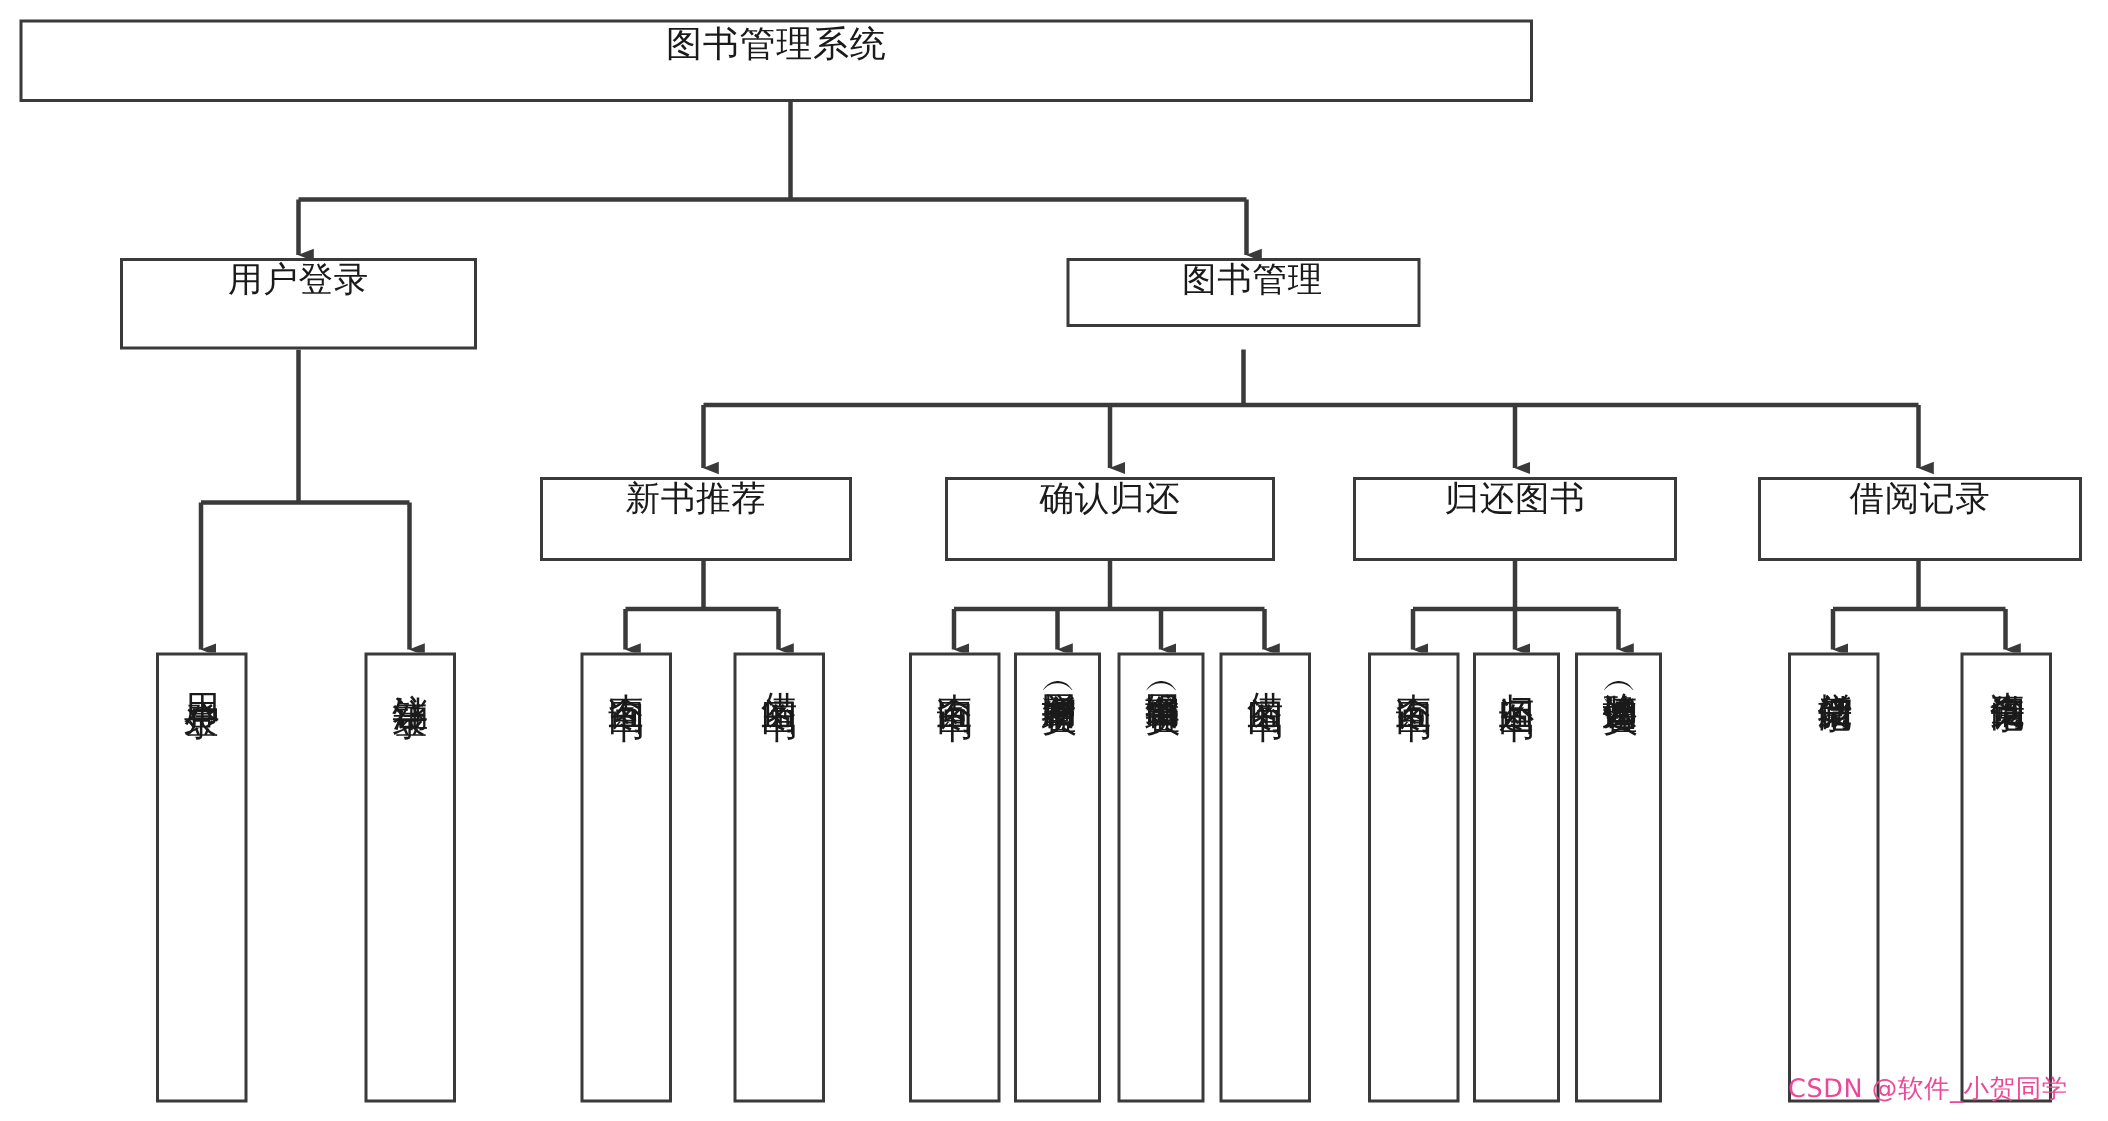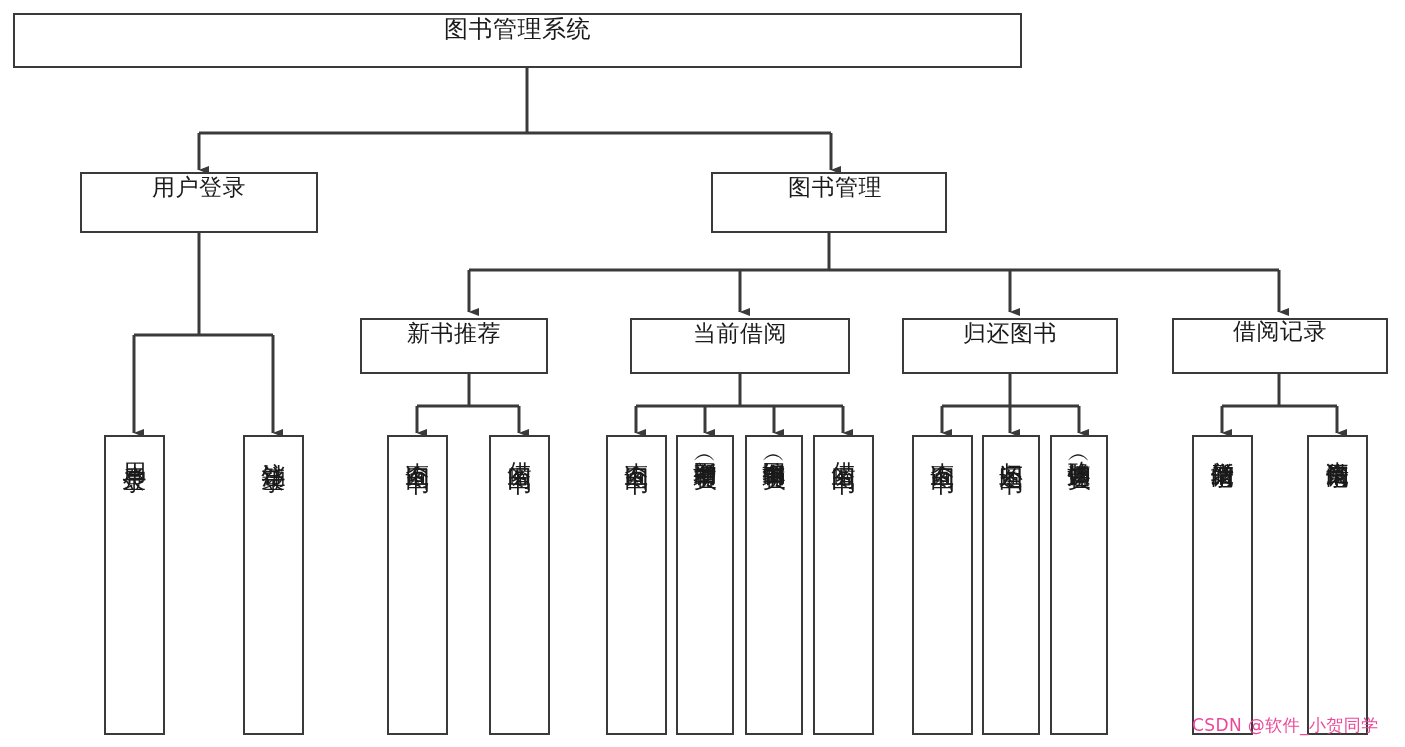--- a/index.html
+++ b/index.html
@@ -133,37 +133,37 @@
   </svg>
 
   <div class="node h root" style="left:13px; top:13px; width:1009px; height:55px;">
     <span class="lbl">图书管理系统</span>
   </div>
 
   <div class="node h" style="left:80px; top:172px; width:238px; height:61px;">
     <span class="lbl">用户登录</span>
   </div>
 
-  <div class="node h" style="left:711px; top:172px; width:236px; height:61px;padding-left:12px;">
+  <div class="node h" style="left:711px; top:172px; width:236px; height:46px;padding-left:12px;">
     <span class="lbl">图书管理</span>
   </div>
 
-  <div class="node h" style="left:360px; top:318px; width:188px; height:56px;">
+  <div class="node h" style="left:360px; top:318px; width:208px; height:56px;">
     <span class="lbl">新书推荐</span>
   </div>
 
   <div class="node h" style="left:630px; top:318px; width:220px; height:56px;">
-    <span class="lbl">当前借阅</span>
+    <span class="lbl">确认归还</span>
   </div>
 
   <div class="node h" style="left:902px; top:318px; width:216px; height:56px;">
     <span class="lbl">归还图书</span>
   </div>
 
-  <div class="node h" style="left:1172px; top:318px; width:216px; height:56px;font-family:Liberation Mono, monospace;">
+  <div class="node h" style="left:1172px; top:318px; width:216px; height:56px;">
     <span class="lbl">借阅记录</span>
   </div>
 
   <div class="node v" style="left:104px; top:435px; width:61px; height:300px;">
     <span class="lbl">用户登录</span>
   </div>
 
   <div class="node v" style="left:243px; top:435px; width:61px; height:300px;">
     <span class="lbl">注销登录</span>
   </div>

